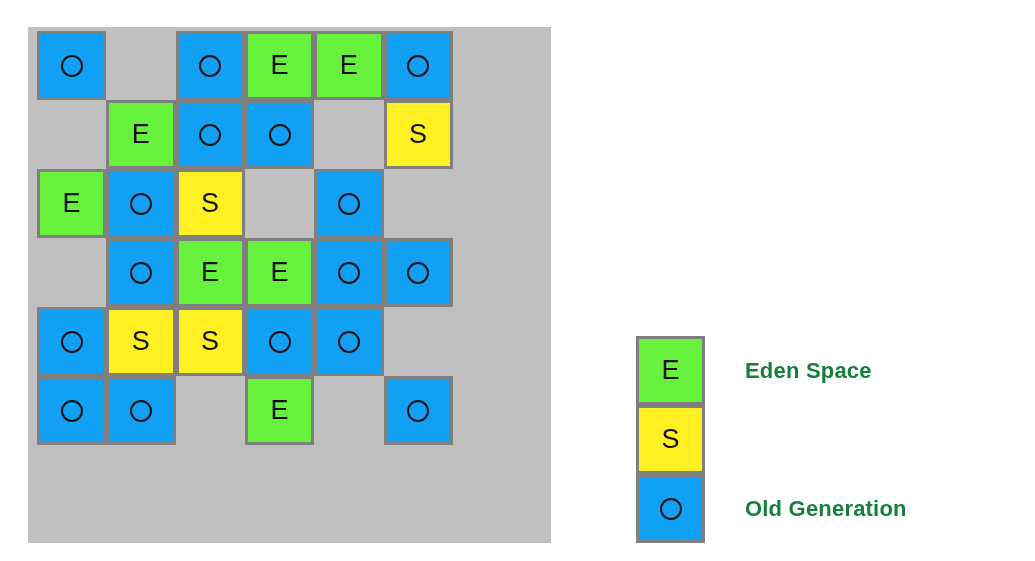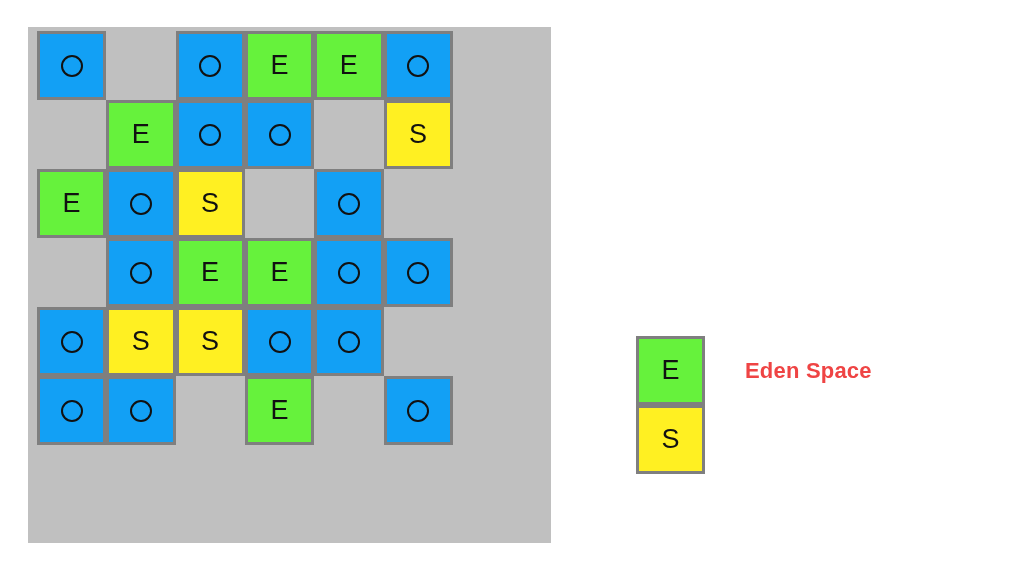--- a/index.html
+++ b/index.html
@@ -97,21 +97,21 @@
     flex: 0 0 auto;
   }
   .legend-swatch.eden { background: #66f23c; }
   .legend-swatch.surv { background: #fff022; }
   .legend-swatch.old  { background: #12a0f5; }
 
   .legend-label {
     margin-left: 40px;
     font-size: 22px;
     font-weight: bold;
-    color: #ef4444;
+    color: #15803d;
     white-space: nowrap;
     letter-spacing: 0.2px;
   }
 </style>
 </head>
 <body>
 
 <div id="grid-panel">
   <div id="memory-grid">
       <div class="cell filled old">
@@ -189,14 +189,20 @@
 
   <div class="legend-row">
     <div class="legend-swatch eden">E</div>
     <div class="legend-label">Eden Space</div>
   </div>
 
   <div class="legend-row">
     <div class="legend-swatch surv">S</div>
   </div>
 
+  <div class="legend-row">
+    <div class="legend-swatch old">
+      <span class="o-glyph"></span>
+    </div>
+    <div class="legend-label">Old Generation</div>
+  </div>
 
 </div>
 
 </body></html>

